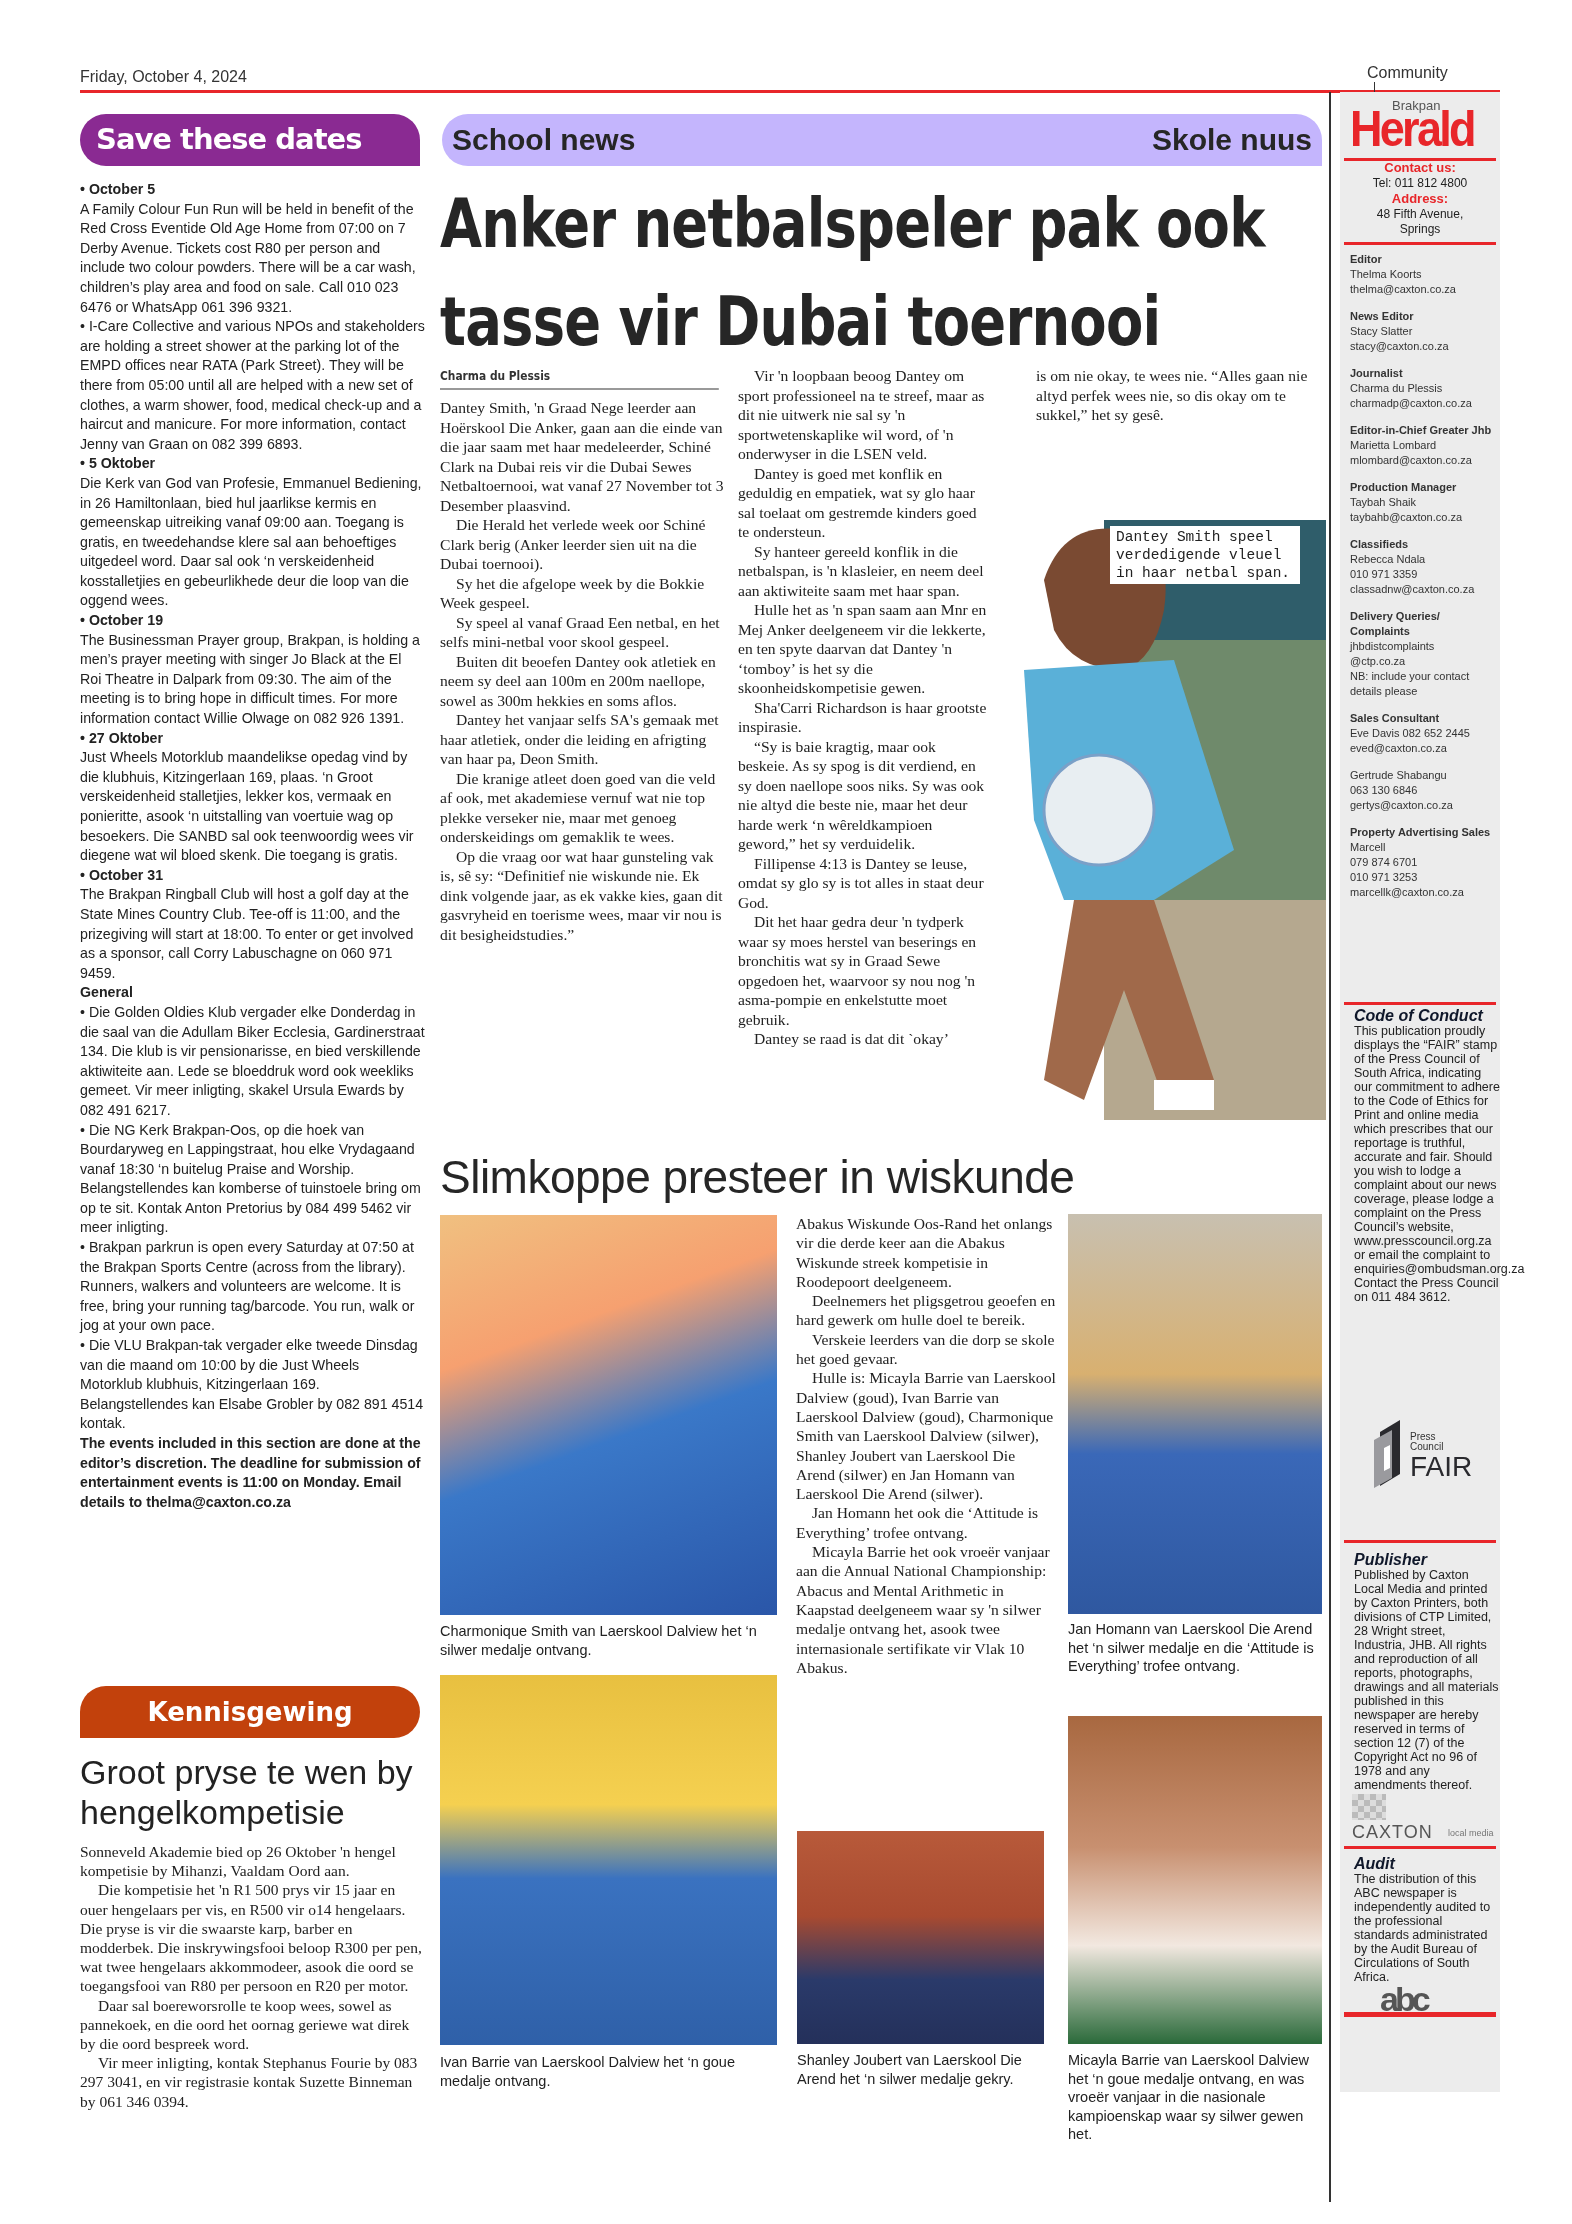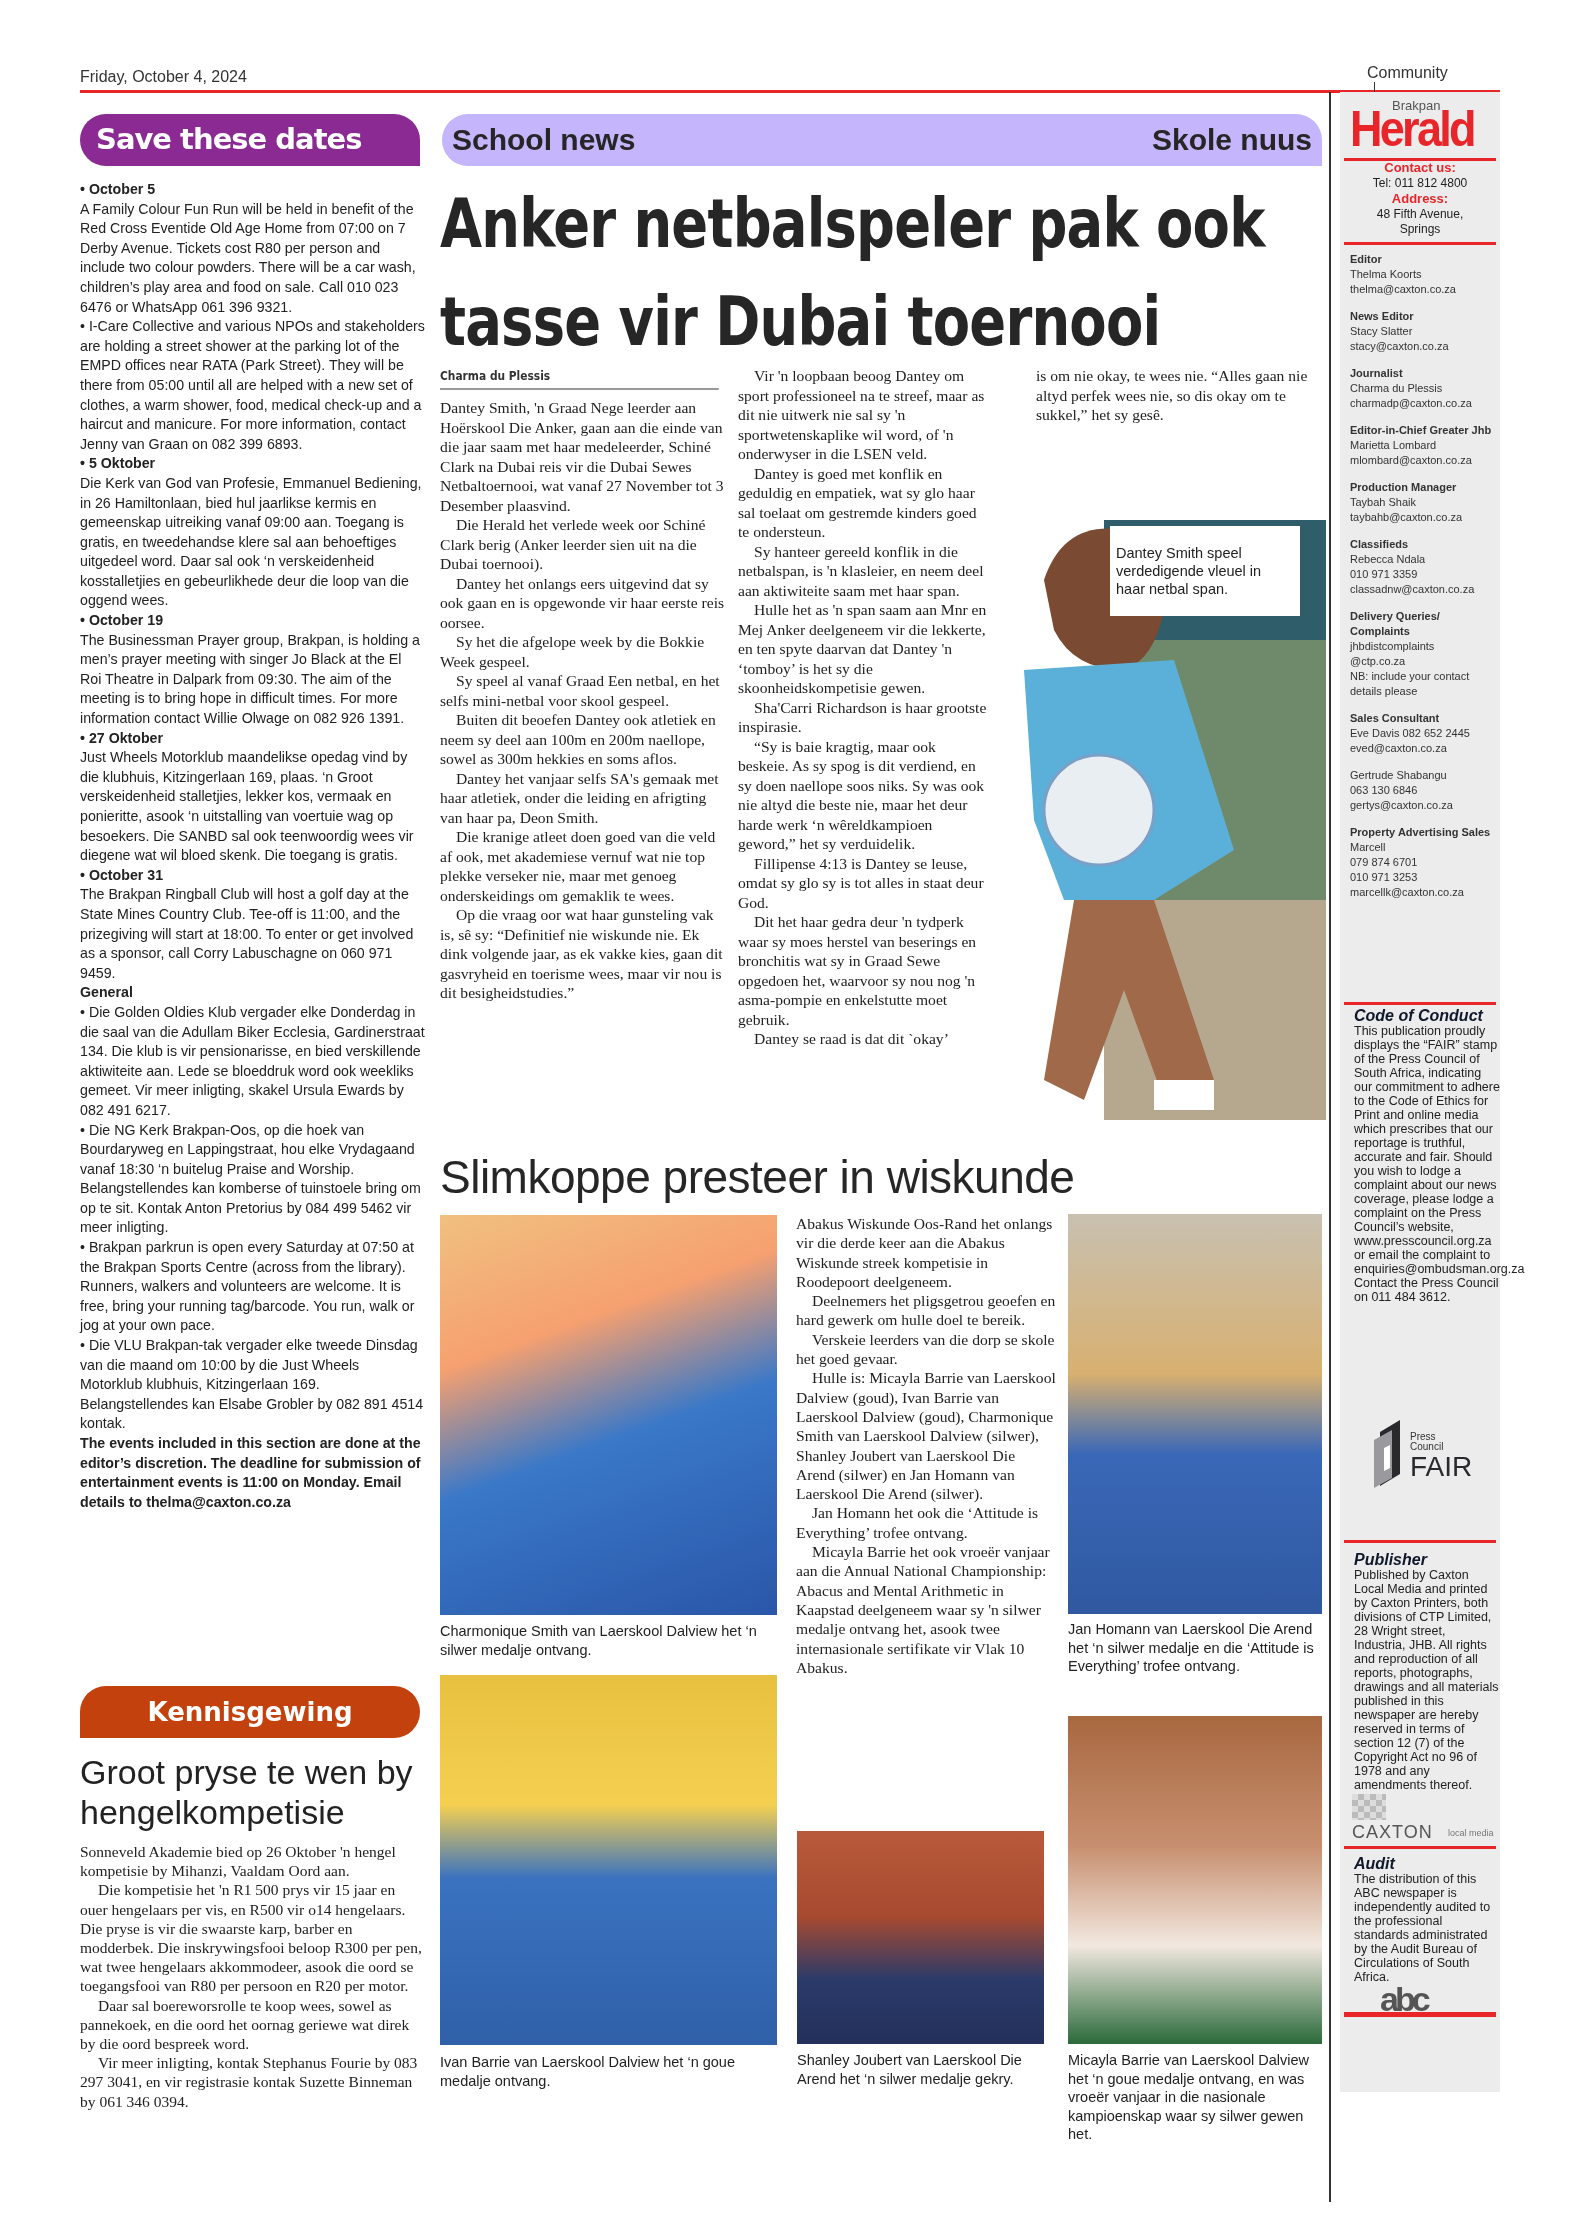--- a/index.html
+++ b/index.html
@@ -35,21 +35,21 @@
   .headline { left: 440px; top: 175px; width: 890px; font-family: "DejaVu Sans", sans-serif; font-weight: bold; font-size: 68px; line-height: 98px; color: #262626; transform: scaleX(0.8); transform-origin: left top; white-space: nowrap; letter-spacing: -1px; }
   .byline { left: 440px; top: 368px; width: 280px; font-family: "DejaVu Sans", sans-serif; font-weight: bold; font-size: 13px; color: #333; padding-bottom: 5px; border-bottom: 2px solid #999; transform: scaleX(0.82); transform-origin: left; width: 340px; }
   .art-col { font-size: 15.6px; line-height: 19.5px; color: #222; }
   .art-col p { text-indent: 16px; }
   .art-col p.first { text-indent: 0; }
   .col1 { left: 440px; top: 398px; width: 290px; }
   .col2 { left: 738px; top: 366px; width: 290px; }
   .col3 { left: 1036px; top: 366px; width: 290px; }
 
   .netball-photo { left: 1004px; top: 520px; width: 322px; height: 600px; overflow: hidden; }
-  .photo-cap-box { left: 1110px; top: 526px; width: 190px; background: #fff; font-size: 14.5px; line-height: 18px; padding: 18px 6px; color: #222; }
+  .photo-cap-box { left: 1110px; top: 526px; width: 190px; background: #fff; font-size: 14.5px; line-height: 18px; padding: 2px 6px; color: #222; font-family: Liberation Mono, monospace; }
 
   
   .slim-title { left: 440px; top: 1150px; font-size: 46px; color: #262626; letter-spacing: -0.5px; }
   .photo { background: #5a7fb8; overflow: hidden; }
   .cap { font-size: 14.5px; line-height: 18.5px; color: #222; }
   .slim-body { left: 796px; top: 1214px; width: 260px; font-size: 15.6px; line-height: 19.3px; color: #222; }
   .slim-body p { text-indent: 16px; }
   .slim-body p.first { text-indent: 0; }
 
   
@@ -133,21 +133,20 @@
 <div class="abs col-div"></div>
 <div class="abs headline">
   <div>Anker netbalspeler pak ook</div>
   <div>tasse vir Dubai toernooi</div>
 </div>
 <div class="abs byline">Charma du Plessis</div>
 
 <div class="abs serif art-col col1">
   <p class="first">Dantey Smith, 'n Graad Nege leerder aan Hoërskool Die Anker, gaan aan die einde van die jaar saam met haar medeleerder, Schiné Clark na Dubai reis vir die Dubai Sewes Netbaltoernooi, wat vanaf 27 November tot 3 Desember plaasvind.</p>
   <p>Die Herald het verlede week oor Schiné Clark berig (Anker leerder sien uit na die Dubai toernooi).</p>
-  <p>Dantey het onlangs eers uitgevind dat sy ook gaan en is opgewonde vir haar eerste reis oorsee.</p>
   <p>Sy het die afgelope week by die Bokkie Week gespeel.</p>
   <p>Sy speel al vanaf Graad Een netbal, en het selfs mini-netbal voor skool gespeel.</p>
   <p>Buiten dit beoefen Dantey ook atletiek en neem sy deel aan 100m en 200m naellope, sowel as 300m hekkies en soms aflos.</p>
   <p>Dantey het vanjaar selfs SA's gemaak met haar atletiek, onder die leiding en afrigting van haar pa, Deon Smith.</p>
   <p>Die kranige atleet doen goed van die veld af ook, met akademiese vernuf wat nie top plekke verseker nie, maar met genoeg onderskeidings om gemaklik te wees.</p>
   <p>Op die vraag oor wat haar gunsteling vak is, sê sy: “Definitief nie wiskunde nie. Ek dink volgende jaar, as ek vakke kies, gaan dit gasvryheid en toerisme wees, maar vir nou is dit besigheidstudies.”</p>
 </div>
 <div class="abs serif art-col col2" style="width:250px">
   <p>Vir 'n loopbaan beoog Dantey om sport professioneel na te streef, maar as dit nie uitwerk nie sal sy 'n sportwetenskaplike wil word, of 'n onderwyser in die LSEN veld.</p>
   <p>Dantey is goed met konflik en geduldig en empatiek, wat sy glo haar sal toelaat om gestremde kinders goed te ondersteun.</p>

